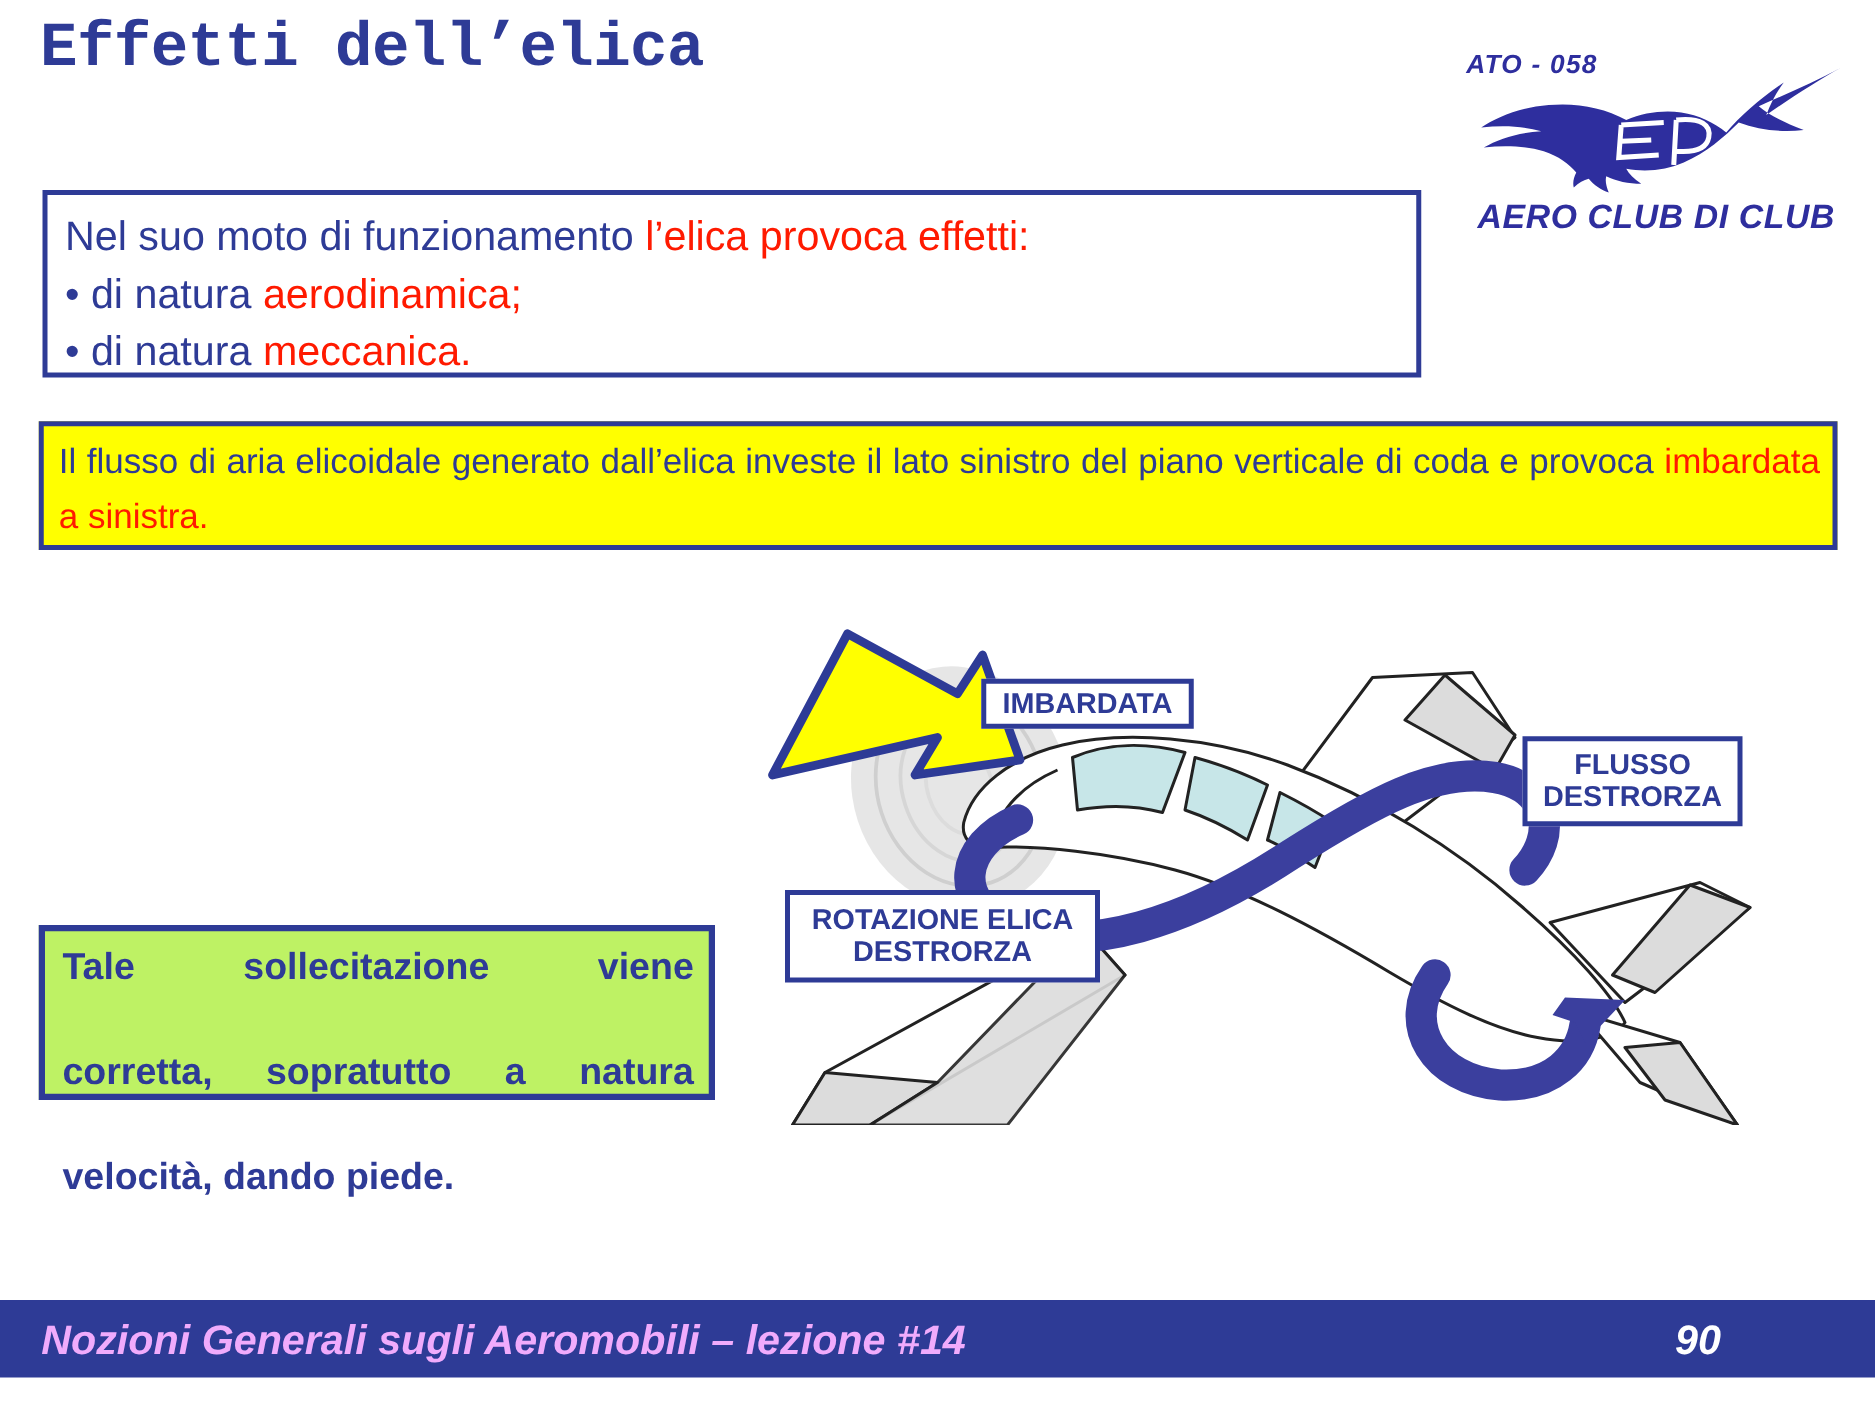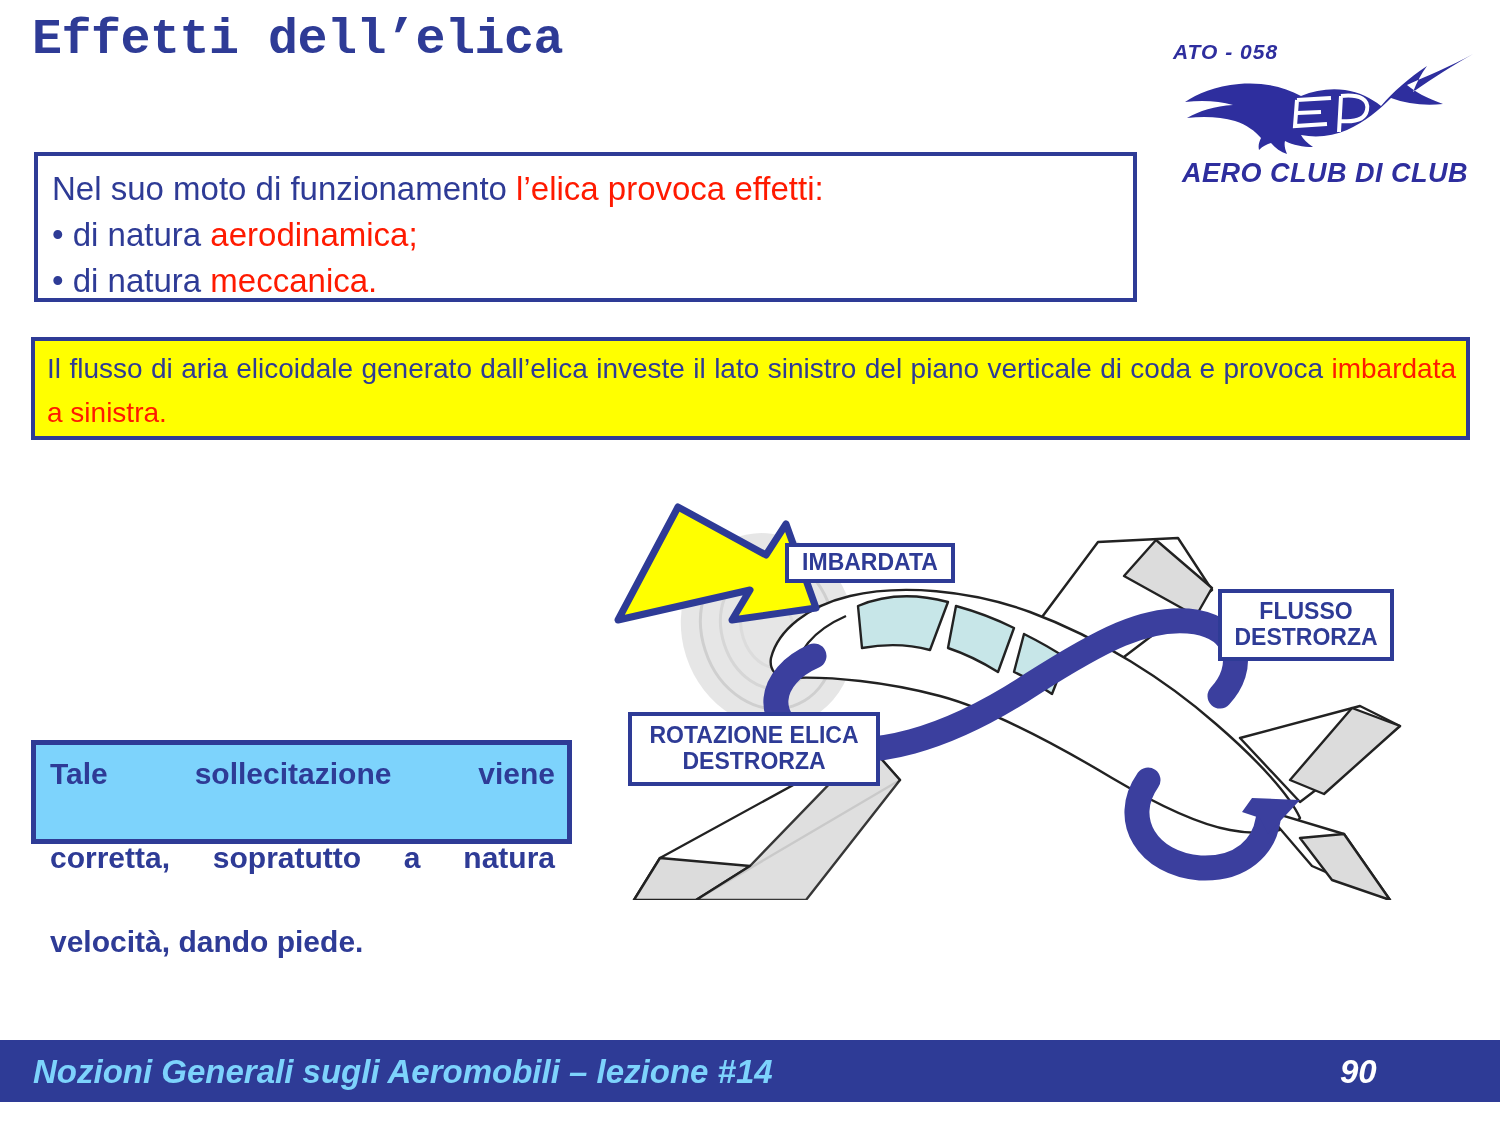--- a/index.html
+++ b/index.html
@@ -51,22 +51,22 @@
     position:absolute;left:31px;top:337px;width:1439px;height:103px;
     border:4px solid #2e3b96;background:#ffff00;box-sizing:border-box;
   }
   .box-yellow-wide .lines{
     position:absolute;left:12px;top:6px;right:10px;
     font-size:28px;line-height:44px;color:#2e3b96;
     text-align:justify;
   }
 
   .box-yellow-small{
-    position:absolute;left:31px;top:740px;width:541px;height:104px;
-    border:5px solid #2e3b96;background:#7dd3fc;box-sizing:border-box;
+    position:absolute;left:31px;top:740px;width:541px;height:140px;
+    border:5px solid #2e3b96;background:#bef264;box-sizing:border-box;
   }
   .box-yellow-small .lines{
     position:absolute;left:14px;top:8px;right:12px;
     font-size:30px;line-height:42px;color:#2e3b96;font-weight:bold;
     text-align:justify;
   }
   .box-yellow-small .lines .lastline{text-align:left;}
   .just{
     text-align:justify;
   }
@@ -86,21 +86,21 @@
   
   .diagram{position:absolute;left:600px;top:480px;width:880px;height:420px;}
 
   
   .footer{
     position:absolute;left:0;top:1040px;width:1500px;height:62px;
     background:#2e3b96;
   }
   .footer .ftext{
     position:absolute;left:33px;top:13px;
-    font-size:33px;font-weight:bold;font-style:italic;color:#7dd3fc;
+    font-size:33px;font-weight:bold;font-style:italic;color:#f0abfc;
     white-space:nowrap;
   }
   .footer .fpage{
     position:absolute;left:1340px;top:13px;
     font-size:33px;font-weight:bold;font-style:italic;color:#ffffff;
   }
 </style>
 </head>
 <body>
 

